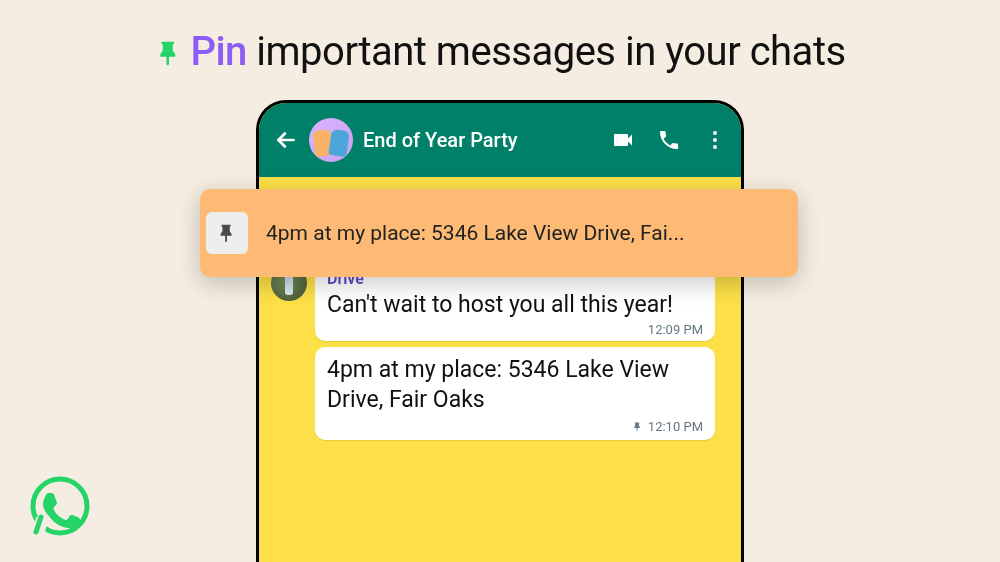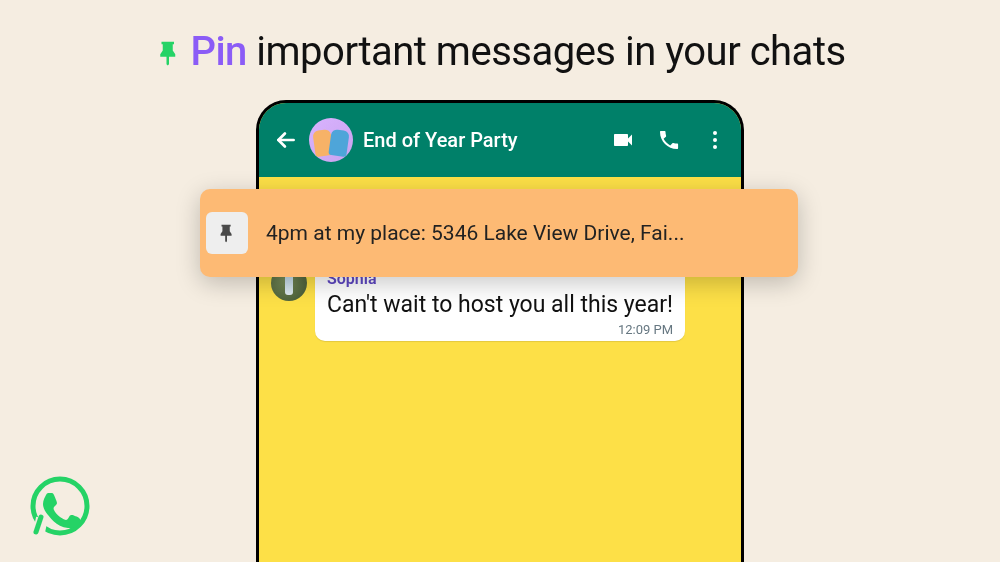--- a/index.html
+++ b/index.html
@@ -239,24 +239,35 @@
     </div>
   </div>
 
   <div class="chat-body">
 
 
     <div class="msg-row-in">
       <div class="sender-avatar"></div>
       <div class="msg-col">
         <div class="msg-in">
-          <div class="sender-name">Sophia</div>
+          <div class="sender-name">Drive</div>
           <div class="msg-in-text">Can't wait to host you all this year!</div>
           <div class="meta-in">
             <span class="meta-time">12:09 PM</span>
+          </div>
+        </div>
+        <div class="msg-in">
+          <div class="msg-in-text">4pm at my place: 5346 Lake View Drive, Fair Oaks</div>
+          <div class="meta-in">
+            <span class="mini-pin">
+              <svg viewBox="0 0 24 24">
+                  <path d="M16 3v2h-1v5l2 3v2h-5v6l-1 1-1-1v-6H5v-2l2-3V5H6V3h10z"></path>
+                </svg>
+            </span>
+            <span class="meta-time">12:10 PM</span>
           </div>
         </div>
       </div>
     </div>
 
   </div>
 </div>
 
 <div class="pinned-banner">
   <div class="pin-square">

